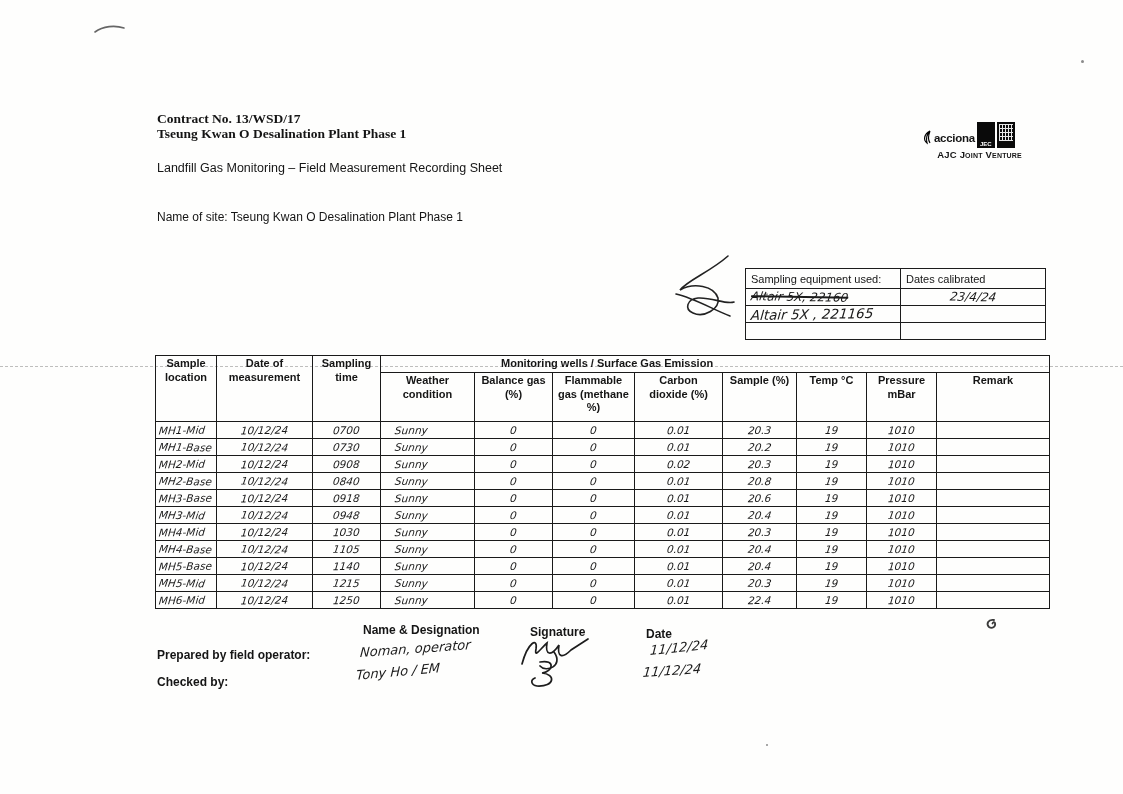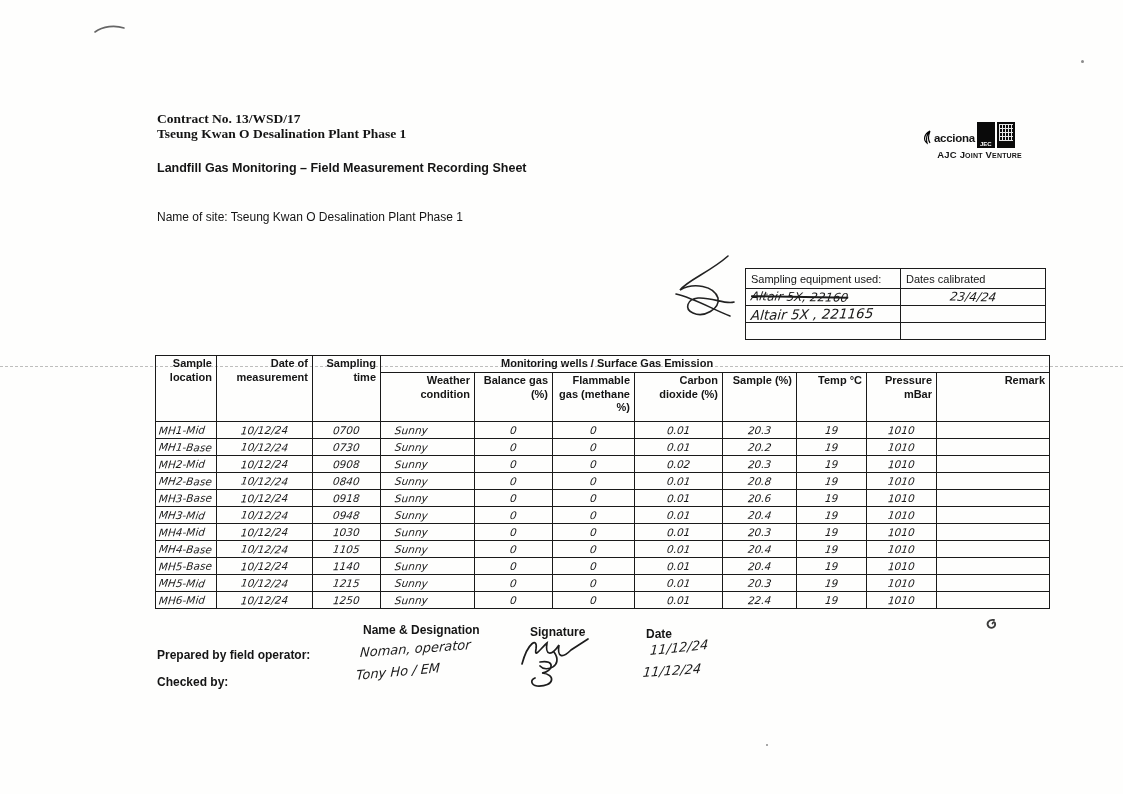--- a/index.html
+++ b/index.html
@@ -24,21 +24,21 @@
   .blob-mark { position:absolute; left:983px; top:616px; }
 
   
   .contract-block {
     position:absolute; left:157px; top:111px;
     font-family:Liberation Serif, serif;
     font-weight:bold; font-size:13.5px; line-height:1.12;
   }
   .sheet-title {
     position:absolute; left:157px; top:161px;
-    font-weight:bold; font-size:12.5px;
+    font-weight:normal; font-size:12.5px;
   }
   .site-name {
     position:absolute; left:157px; top:210px;
     font-size:12px;
   }
 
   
   .logo { position:absolute; left:922px; top:122px; width:100px; }
   .logo-top { display:flex; align-items:flex-end; justify-content:flex-start; gap:2px; }
   .acciona-wrap { display:flex; align-items:center; gap:1px; padding-bottom:3px; }
@@ -86,21 +86,21 @@
 
   
   .main-table {
     position:absolute; left:155px; top:355px;
     border-collapse:collapse; table-layout:fixed;
   }
   .main-table th, .main-table td {
     border:1.2px solid #1a1a1a; padding:1px 4px; overflow:hidden;
   }
   .main-table thead th {
-    font-size:11px; font-weight:bold; text-align:right; vertical-align:top;
+    font-size:11px; font-weight:bold; text-align:center; vertical-align:top;
     line-height:1.25;
   }
   .main-table .group-th { height:16px; text-align:left; padding-left:120px; font-size:11px; }
   .main-table .sub-th { height:49px; }
   .main-table tbody td { height:17px; font-size:10.5px; text-align:center; }
   .main-table tbody td.c-loc { text-align:left; padding-left:3px; font-size:10px; }
   .main-table tbody td.c-weather { text-align:left; padding-left:14px; }
   .main-table tbody .hw { font-size:10.5px; }
 
   

